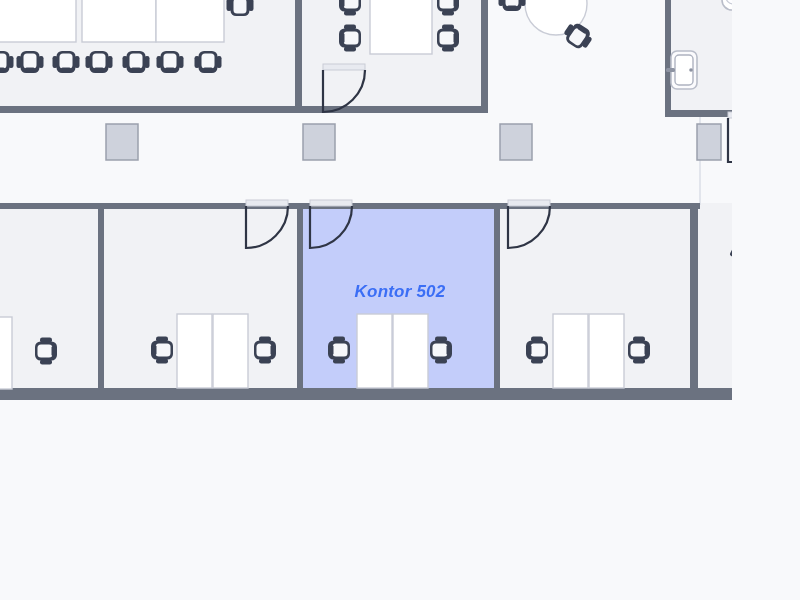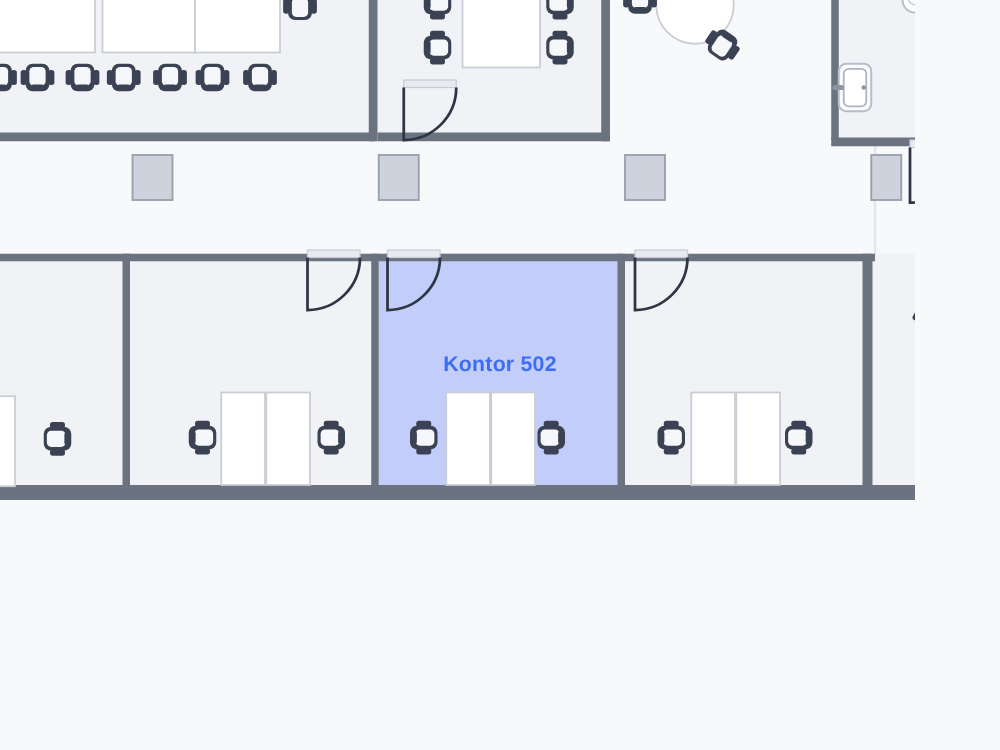--- a/index.html
+++ b/index.html
@@ -7,20 +7,21 @@
     padding: 0;
     background: #f8f9fb;
     font-family: "Liberation Sans", sans-serif;
   }
   #floorplan-viewer {
     position: relative;
     width: 732px;
     height: 600px;
     overflow: hidden;
     background: #a16207;
+    font-style: italic;
   }
   #floorplan-svg {
     position: absolute;
     top: 0;
     left: 0;
     display: block;
   }
   .room-label {
     font-family: "Liberation Sans", sans-serif;
     font-weight: bold;

